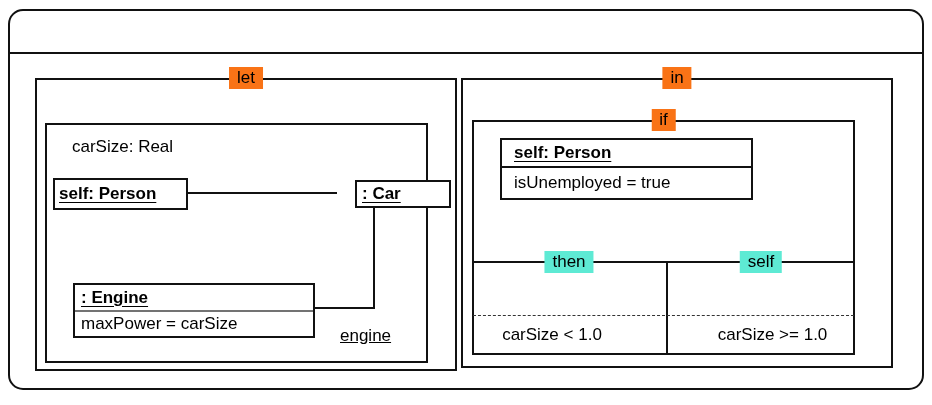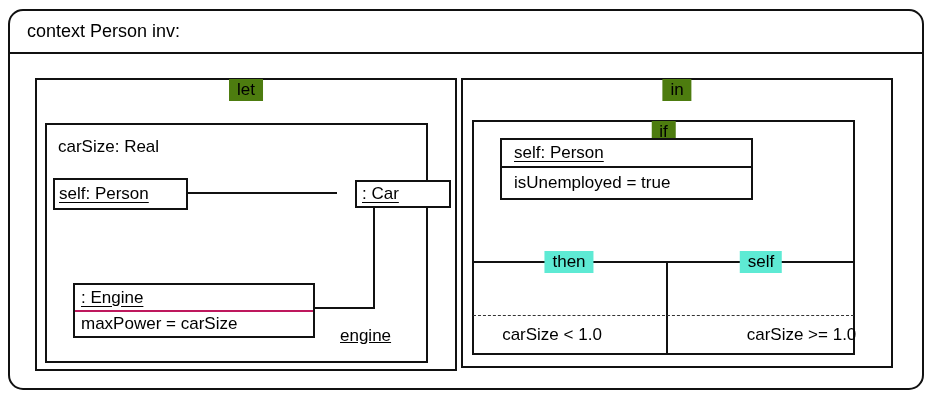--- a/index.html
+++ b/index.html
@@ -31,48 +31,48 @@
   
   .let-box { left:35px;  top:78px; width:422px; height:293px; }
   .in-box  { left:461px; top:78px; width:432px; height:290px; }
   .if-box  { left:472px; top:120px; width:383px; height:235px; }
   .let-body{ left:45px;  top:123px; width:383px; height:240px; }
 
   
   .edge-label {
     position:absolute; top:-13px; left:50%;
     transform:translateX(-50%);
-    background:#4d7c0f; padding:0 8px;
-    font-size:17px; line-height:22px; white-space:nowrap;margin-top:12px;
+    background:#f97316; padding:0 8px;
+    font-size:17px; line-height:22px; white-space:nowrap;
   }
 
   .decl-text {
-    position:absolute; left:58px; top:136px;
+    position:absolute; left:72px; top:136px;
     font-size:17px; line-height:22px; white-space:nowrap;
   }
 
-  .obj-name { text-decoration:underline; text-underline-offset:3px; }
+  .obj-name { text-decoration:underline; text-underline-offset:3px;font-weight:bold; }
 
   .self-box {
     left:53px; top:178px; width:135px; height:32px;
     font-size:17px; line-height:28px; padding-left:4px; white-space:nowrap;
   }
   .car-box {
     left:327px; top:180px; width:96px; height:28px;
     font-size:17px; line-height:24px; padding-left:5px; white-space:nowrap;margin-left:28px;
   }
 
   .compartment-box { display:flex; flex-direction:column; }
   .compartment-box .row {
     font-size:17px; white-space:nowrap; display:flex; align-items:center;
   }
 
   .engine-box { left:73px; top:283px; width:242px; height:55px; }
   .engine-box .row { padding-left:6px; }
-  .engine-box .row1 { height:27px; border-bottom:2px solid #be185d; }
+  .engine-box .row1 { height:27px; border-bottom:2px solid #737373; }
   .engine-box .row2 { flex:1; }
 
   .cond-box { left:500px; top:138px; width:253px; height:62px; }
   .cond-box .row { padding-left:12px; }
   .cond-box .row1 { height:28px; border-bottom:2px solid #111; }
   .cond-box .row2 { flex:1; }
 
   .engine-role {
     position:absolute; left:340px; top:325px;
     font-size:17px; line-height:22px; white-space:nowrap;text-decoration:underline;
@@ -95,29 +95,28 @@
   }
   .then-label { left:569px; }
   .else-label { left:761px; }
 
   .branch-expr {
     position:absolute; top:318px; height:33px;
     display:flex; align-items:center; justify-content:center;
     font-size:17px; white-space:nowrap;
   }
   .then-expr { left:473px; width:158px; }
-  .else-expr { left:696px; width:211px; }
+  .else-expr { left:667px; width:211px; }
 </style>
 </head>
 <body>
 
 <div class="canvas">
 
   <div class="box outer"></div>
-  <div class="context-title">context Person inv:</div>
   <div class="header-divider"></div>
 
   <div class="box let-box">
     <span class="edge-label">let</span>
   </div>
 
   <div class="box let-body"></div>
 
   <div class="decl-text">carSize: Real</div>
 

